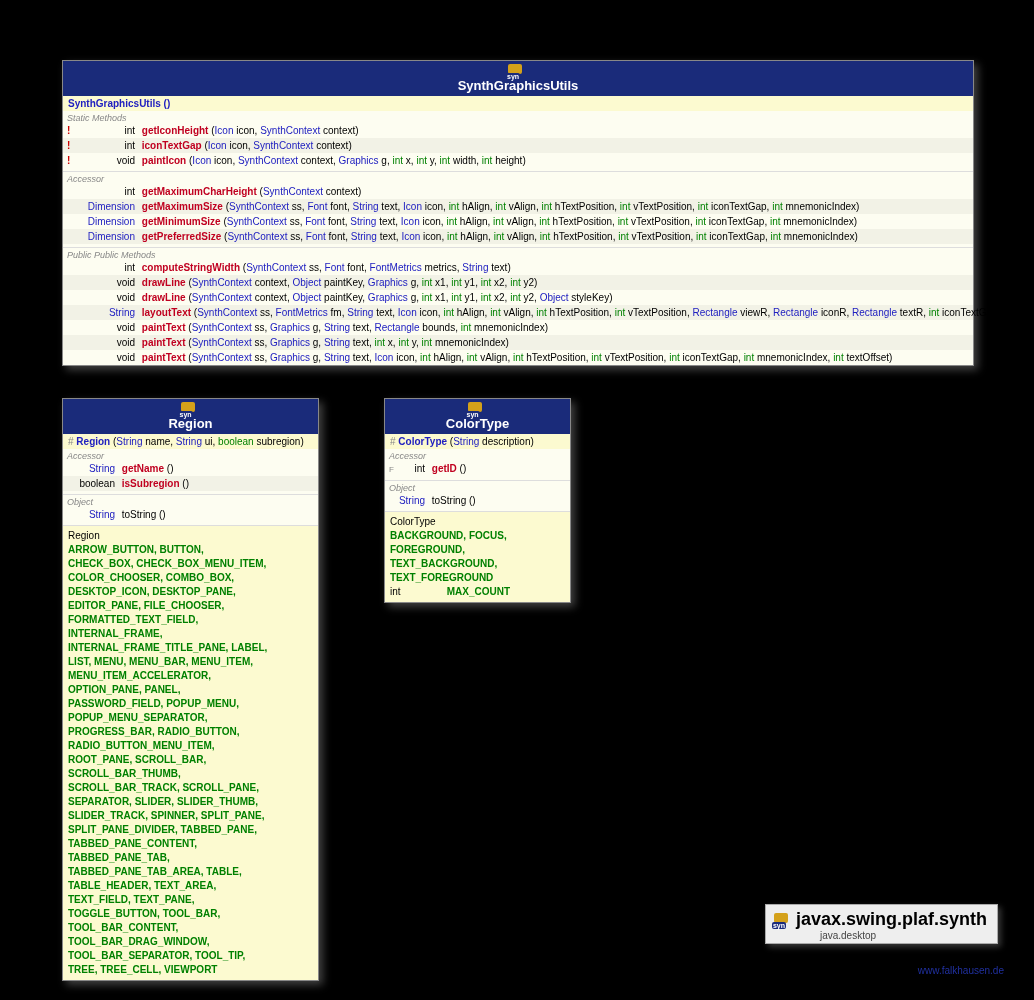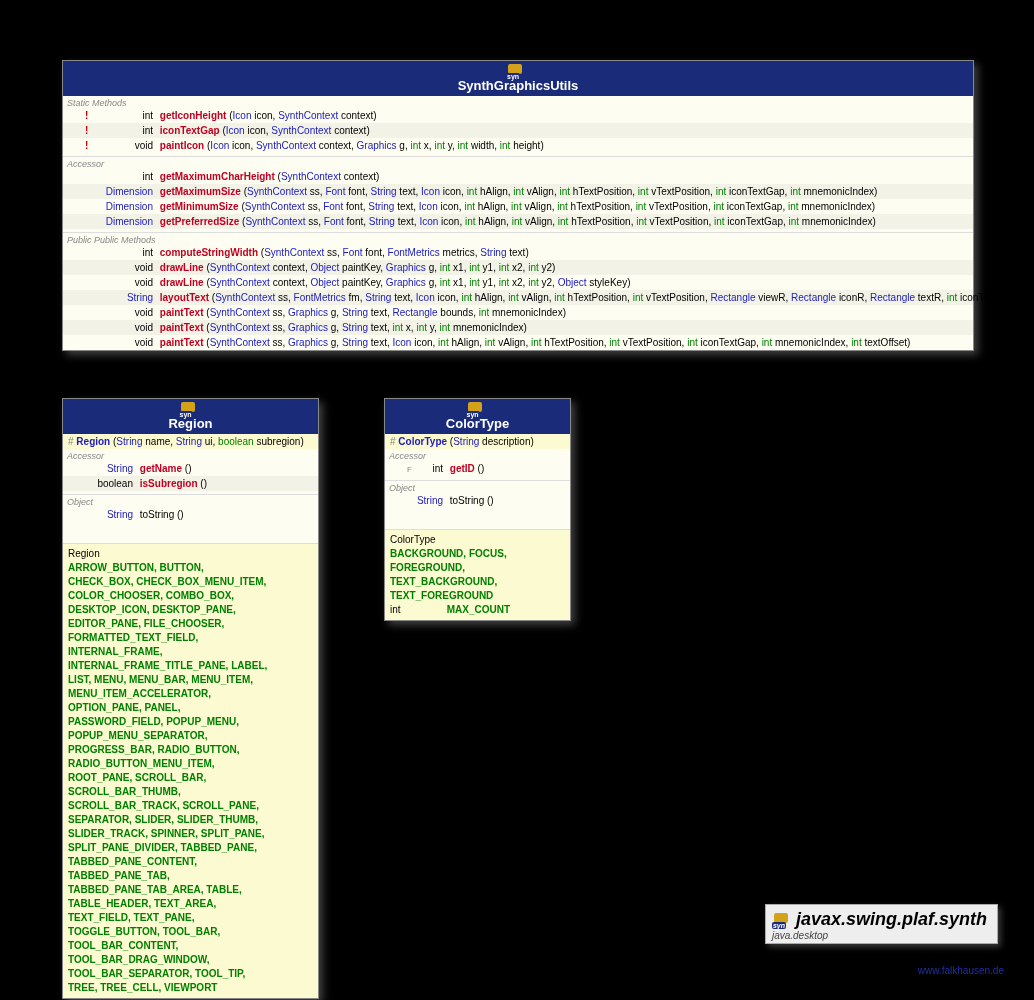--- a/index.html
+++ b/index.html
@@ -47,21 +47,21 @@
     content: "syn";
     position: absolute;
     bottom: -2px; left: 0;
     font-size: 7px;
     color: #fff;
     background: #1a2b7a;
     padding: 0 1px;
     border-radius: 2px;
   }
   .row {
-    padding: 1px 22px;
+    padding: 1px 4px;
     line-height: 13px;
     white-space: nowrap;
   }
   .row.alt {
     background: #f2f2e6;
   }
   .section {
     color: #888;
     font-style: italic;
     font-size: 9px;
@@ -84,54 +84,56 @@
     font-size: 10px;
   }
   .constr-row .hash { color:#888; }
   .constr-row .cname { color:#2020c0; font-weight:bold; }
   .fields-box {
     background: #fcfad0;
     padding: 3px 5px 3px 5px;
     font-size: 10px;
     line-height: 14px;
     border-top:1px solid #ddd;
-    margin-top:21px;
+    margin-top:3px;
   }
   .field-type { color:#000; display:inline-block; vertical-align:top;}
   .field-names { color:#008000; font-weight:bold; display:inline-block; vertical-align:top;}
   .narrow .ret-col { width:48px; }
   .pkg-label {
     position: absolute;
     right: 36px;
     bottom: 56px;
     background: #eee;
     border:1px solid #aaa;
     box-shadow: 3px 3px 6px rgba(80,80,80,0.7);
     padding: 4px 10px 2px 6px;
-    font-style: italic;
   }
   .pkg-label .pkg-title {
     font-size: 18px; font-weight:bold; color:#000;
     display:flex; align-items:center;
   }
   .pkg-label .pkg-sub {
-    font-size: 10px; color:#444;
+    font-size: 10px; color:#444;margin-left:48px;
   }
   .watermark {
     position:absolute; right:30px; bottom:24px;
     color:#2030a0; font-size:10px;
   }
 </style>
 </head>
 <body>
 
 <div class="class-box" style="left:62px; top:60px; width:910px;">
   <div class="class-header">
     <span class="syn-icon"></span>
     <span>SynthGraphicsUtils</span>
+  </div>
+  <div class="constr-row">
+    <span class="cname">SynthGraphicsUtils ()</span>
   </div>
 
   <div class="section first">Static Methods</div>
   <div class="row"><span class="bang">!</span><span class="ret-col">int</span> <span class="name-red">getIconHeight</span> <span class="sig">(<span class="t-blue">Icon</span> icon, <span class="t-blue">SynthContext</span> context)</span></div>
   <div class="row alt"><span class="bang">!</span><span class="ret-col">int</span> <span class="name-red">iconTextGap</span> <span class="sig">(<span class="t-blue">Icon</span> icon, <span class="t-blue">SynthContext</span> context)</span></div>
   <div class="row"><span class="bang">!</span><span class="ret-col">void</span> <span class="name-red">paintIcon</span> <span class="sig">(<span class="t-blue">Icon</span> icon, <span class="t-blue">SynthContext</span> context, <span class="t-blue">Graphics</span> g, <span class="t-green">int</span> x, <span class="t-green">int</span> y, <span class="t-green">int</span> width, <span class="t-green">int</span> height)</span></div>
 
   <div class="section">Accessor</div>
   <div class="row"><span class="bang"></span><span class="ret-col">int</span> <span class="name-red">getMaximumCharHeight</span> <span class="sig">(<span class="t-blue">SynthContext</span> context)</span></div>
   <div class="row alt"><span class="bang"></span><span class="ret-col ret-blue">Dimension</span> <span class="name-red">getMaximumSize</span> <span class="sig">(<span class="t-blue">SynthContext</span> ss, <span class="t-blue">Font</span> font, <span class="t-blue">String</span> text, <span class="t-blue">Icon</span> icon, <span class="t-green">int</span> hAlign, <span class="t-green">int</span> vAlign, <span class="t-green">int</span> hTextPosition, <span class="t-green">int</span> vTextPosition, <span class="t-green">int</span> iconTextGap, <span class="t-green">int</span> mnemonicIndex)</span></div>

